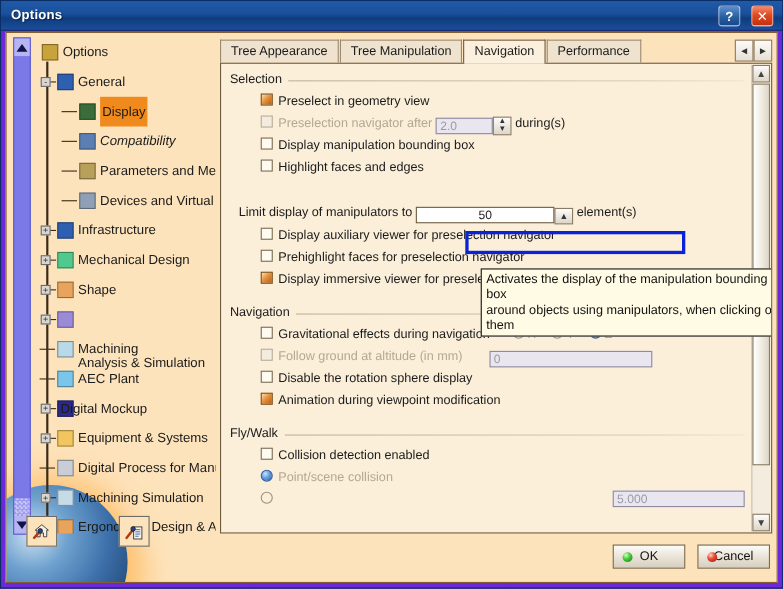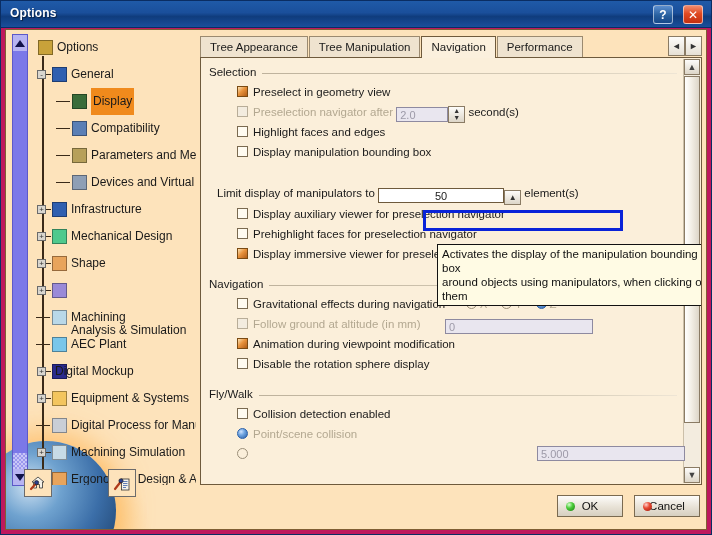--- a/index.html
+++ b/index.html
@@ -10,21 +10,21 @@
     background:#0b2a52;
   }
   
   #desktop{
     position:absolute;inset:0;
     background:linear-gradient(180deg,#0a1f3e 0%,#11305c 40%,#0d2850 100%);
   }
   
   #window{
     position:absolute;left:0;top:0;width:712px;height:535px;
-    background:#be185d;
+    background:#6d28d9;
     border:1px solid #0a2d63;
     box-sizing:border-box;
   }
   #titlebar{
     position:absolute;left:0;top:0;right:0;height:26px;
     background:linear-gradient(180deg,#1f5aa8 0%,#1a4f9b 45%,#0f3c7d 60%,#1a4f9b 100%);
     border-bottom:1px solid #0a2d63;
   }
   #title-text{
     position:absolute;left:9px;top:5px;
@@ -331,21 +331,21 @@
             <span class="tlabel" style="left: 39px;">General</span>
           </div>
           <div class="tnode">
             <span class="tline-h" style="left: 24px; width: 14px;"></span>
             <span class="tico" style="left: 40px; background: rgb(58, 109, 58);"></span>
             <span class="tlabel sel" style="left: 59px;">Display</span>
           </div>
           <div class="tnode">
             <span class="tline-h" style="left: 24px; width: 14px;"></span>
             <span class="tico" style="left: 40px; background: rgb(91, 127, 181);"></span>
-            <span class="tlabel" style="left: 59px;">Compatibility</span>
+            <span class="tlabel" style="left: 59px; font-style: italic;">Compatibility</span>
           </div>
           <div class="tnode">
             <span class="tline-h" style="left: 24px; width: 14px;"></span>
             <span class="tico" style="left: 40px; background: rgb(183, 160, 90);"></span>
             <span class="tlabel" style="left: 59px;">Parameters and Measure</span>
           </div>
           <div class="tnode">
             <span class="tline-h" style="left: 24px; width: 14px;"></span>
             <span class="tico" style="left: 40px; background: rgb(143, 159, 181);"></span>
             <span class="tlabel" style="left: 59px;">Devices and Virtual Reali</span>
@@ -463,29 +463,29 @@
             <span class="group-title">Selection</span>
           </div>
 
           <div class="row" style="margin-top:4px;">
             <span class="cb on"></span><span>Preselect in geometry view</span>
           </div>
 
           <div class="row">
             <span class="cb dis"></span><span class="muted">Preselection navigator after</span>
             <span class="field" style="width:52px;">2.0</span><span class="spin2">▲<br>▼</span>
-            <span>second(s)</span>
+            <span>during(s)</span>
+          </div>
+
+          <div class="row">
+            <span class="cb"></span><span>Display manipulation bounding box</span>
           </div>
 
           <div class="row">
             <span class="cb"></span><span>Highlight faces and edges</span>
-          </div>
-
-          <div class="row">
-            <span class="cb"></span><span>Display manipulation bounding box</span>
           </div>
 
           <div class="row" style="margin-left:8px;">
             <span>Limit display of manipulators to</span>
             <span class="field act" style="width:126px;margin-top:26px;">50</span><span class="spin">▲</span>
             <span>element(s)</span>
           </div>
 
           <div class="row" style="margin-top:22px;">
             <span class="cb"></span><span>Display auxiliary viewer for preselection navigator</span>
@@ -514,43 +514,43 @@
             <span class="rb on"></span><span class="muted">Z</span>
           </div>
 
           <div class="row">
             <span class="cb dis"></span><span class="muted">Follow ground at altitude (in mm)</span>
             <span style="display:inline-block;width:18px;"></span>
             <span class="field" style="width:148px;">0</span>
           </div>
 
           <div class="row">
+            <span class="cb"></span><span>Disable the rotation sphere display</span>
+          </div>
+
+          <div class="row">
             <span class="cb on"></span><span>Animation during viewpoint modification</span>
-          </div>
-
-          <div class="row">
-            <span class="cb"></span><span>Disable the rotation sphere display</span>
           </div>
 
           <div class="group" style="margin-top:14px;">
             <div class="group-line"></div>
             <span class="group-title">Fly/Walk</span>
           </div>
 
           <div class="row" style="margin-top:4px;">
             <span class="cb"></span><span>Collision detection enabled</span>
           </div>
 
           <div class="row">
             <span class="rb on" style="margin-right:5px;"></span><span class="muted">Point/scene collision</span>
           </div>
 
           <div class="row">
             <span class="rb" style="margin-right:5px;"></span>
-            <span class="field" style="width:148px;position:absolute;left:300px;top:2px;">5.000</span>
+            <span class="field" style="width:120px;position:absolute;left:320px;top:2px;">5.000</span>
           </div>
 
         </div>
 
         <div id="focus-rect"></div>
 
         <div id="tooltip">
           <div>Activates the display of the manipulation bounding box</div>
           <div>around objects using manipulators, when clicking on them</div>
         </div>

